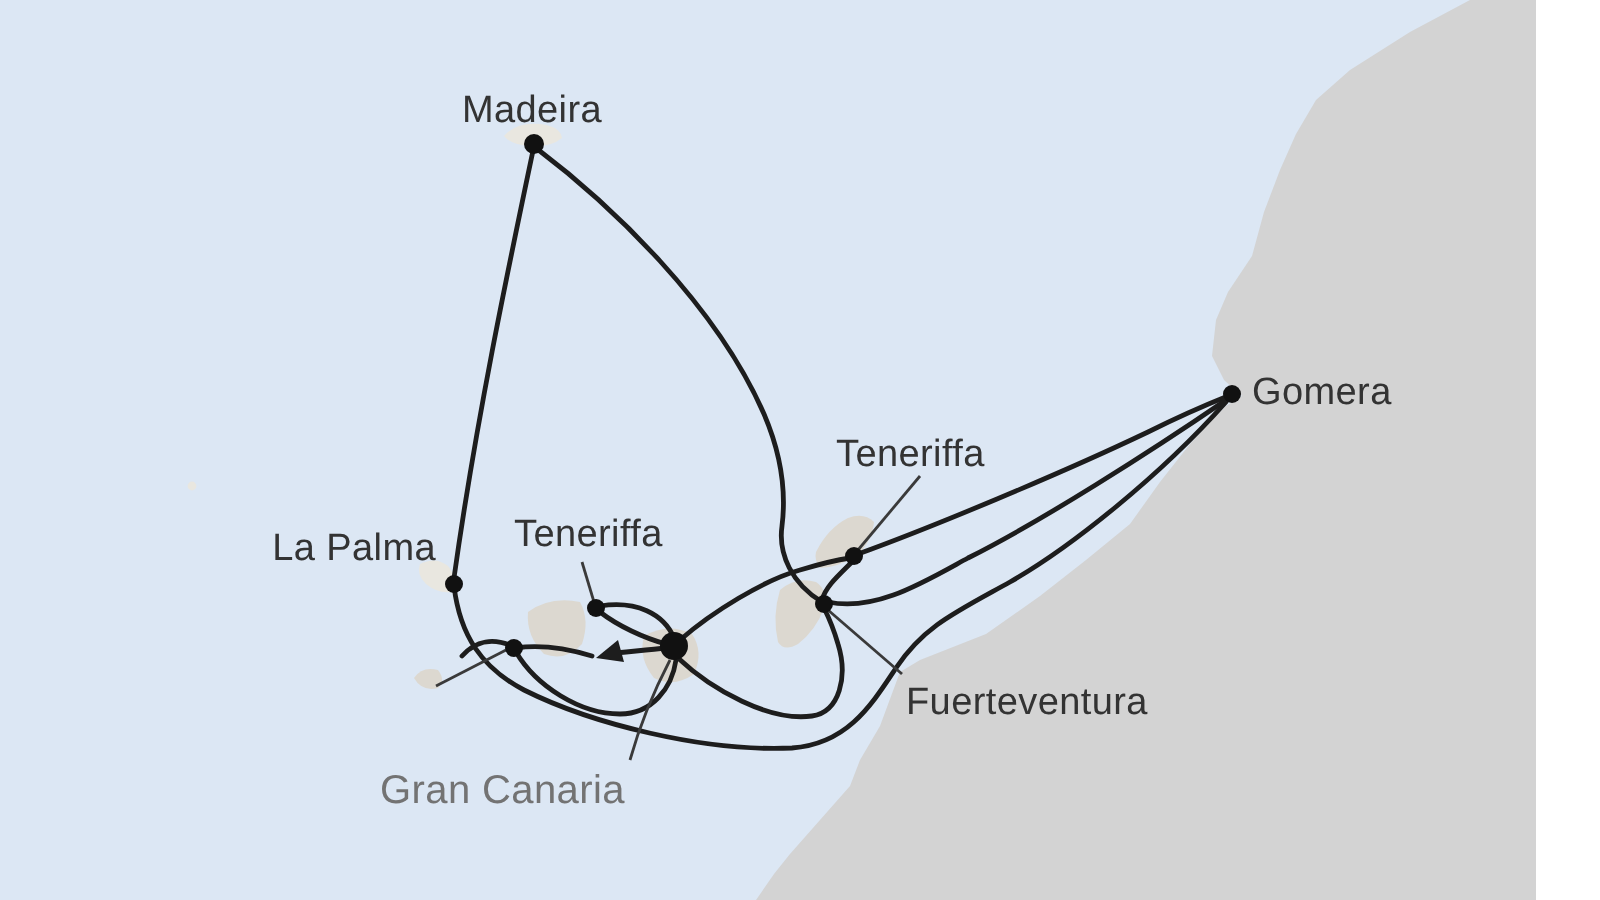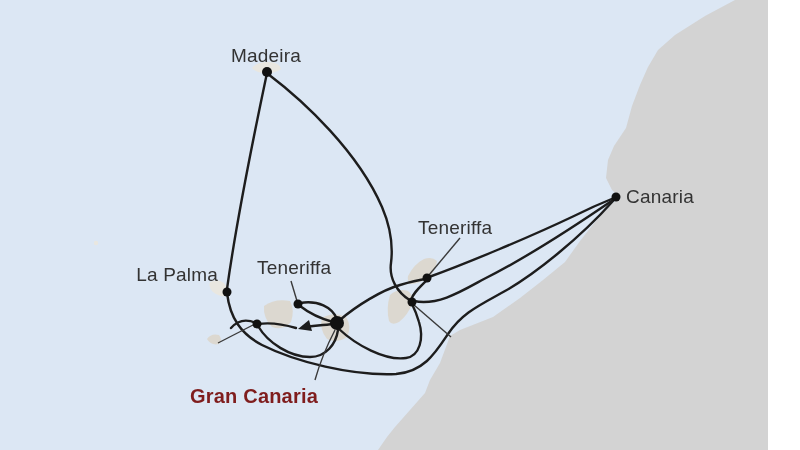--- a/index.html
+++ b/index.html
@@ -13,21 +13,21 @@
   .port-label{
     position:absolute;
     font-size:19px;
     color:#333;
     white-space:nowrap;
     letter-spacing:0.2px;
   }
   .anchor-center{transform:translate(-50%,-50%);}
   .anchor-left{transform:translate(0,-50%);}
   .anchor-right{transform:translate(-100%,-50%);}
-  .label-bold{font-weight:bold;font-size:20px;color:#7f1d1d;}
+  .label-bold{font-weight:normal;font-size:20px;color:#737373;}
 </style>
 </head>
 <body>
 
 <div id="map-canvas">
 
   <svg width="800" height="450" viewBox="0 0 800 450">
 
     <rect x="0" y="0" width="800" height="450" fill="#dce7f4"></rect>
 
@@ -92,16 +92,17 @@
       <circle cx="412" cy="302" r="4.5"></circle>
       <circle cx="427" cy="278" r="4.5"></circle>
       <circle cx="616" cy="197" r="4.5"></circle>
     </g>
   </svg>
 
   <div class="port-label anchor-center" style="left:266px;top:56px;">Madeira</div>
   <div class="port-label anchor-right" style="left:218px;top:275px;">La Palma</div>
   <div class="port-label anchor-left" style="left:257px;top:268px;">Teneriffa</div>
   <div class="port-label label-bold anchor-left" style="left:190px;top:396px;">Gran Canaria</div>
+  <div class="port-label anchor-left" style="left:453px;top:352px;">Fuerteventura</div>
   <div class="port-label anchor-left" style="left:418px;top:228px;">Teneriffa</div>
-  <div class="port-label anchor-left" style="left:626px;top:197px;">Canaria</div>
+  <div class="port-label anchor-left" style="left:626px;top:197px;">Gomera</div>
 
 </div>
 
 </body></html>

